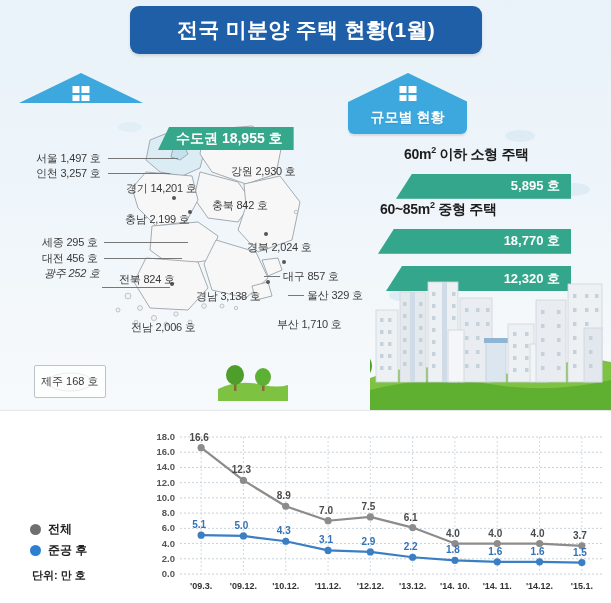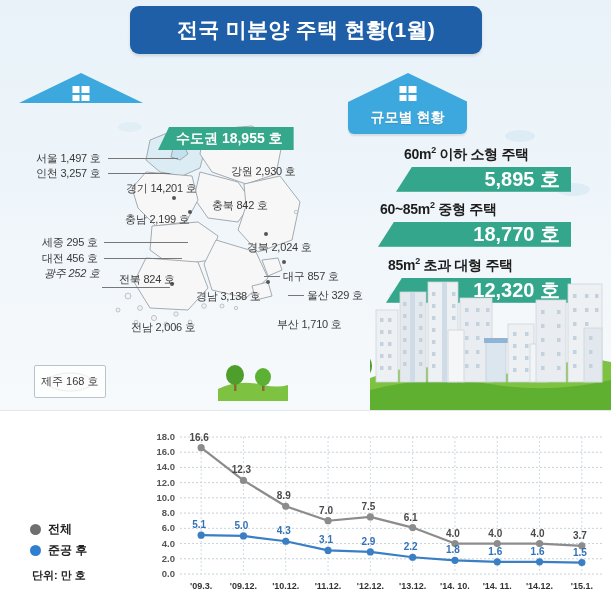--- a/index.html
+++ b/index.html
@@ -149,26 +149,26 @@
   .size-row { position: absolute; }
   .size-title {
     font-size: 14px;
     font-weight: bold;
     color: #1d1d1d;
     white-space: nowrap;
     letter-spacing: -0.3px;
   }
   .size-title sup { font-size: 9px; vertical-align: super; }
   .size-val {
-    margin-top: 3px;
+    margin-top: 10px;
     height: 25px;
     background: #33a68c;
     color: #fff;
     font-weight: bold;
-    font-size: 20px;
+    font-size: 13px;
     display: flex; align-items: center; justify-content: flex-end;
     padding: 0 11px 0 24px;
     clip-path: polygon(16px 0, 100% 0, 100% 100%, 0 100%);
     white-space: nowrap;
     box-shadow: 0 1px 2px rgba(0,0,0,0.12);
   }
   #size-0 { left: 396px; top: 145px; width: 175px; }
   #size-1 { left: 378px; top: 200px; width: 193px; }
   #size-2 { left: 386px; top: 256px; width: 185px; }
   #size-0 .size-title { text-align: left; padding-left: 8px; }
@@ -369,23 +369,20 @@
   </div>
 
   <div class="size-row" id="size-1">
     <div class="size-title">
       <span>60~85m</span><sup>2</sup><span> 중형 주택</span>
     </div>
     <div class="size-val">18,770 호</div>
   </div>
 
   <div class="size-row" id="size-2">
-    <div class="size-title">
-      <span>85m</span><sup>2</sup><span> 초과 대형 주택</span>
-    </div>
     <div class="size-val">12,320 호</div>
   </div>
 
   <svg id="city" viewBox="0 0 241 140">
 
     <path d="M0 108 Q40 92 85 100 Q140 110 190 94 Q220 86 241 92 L241 140 L0 140 Z" fill="#7ec242"></path>
     <path d="M0 120 Q60 104 120 114 Q180 124 241 110 L241 140 L0 140 Z" fill="#5fb030"></path>
 
     <g>
       <rect x="6" y="40" width="22" height="72" fill="#eef1f4" stroke="#cdd5db" stroke-width="0.8"></rect>

